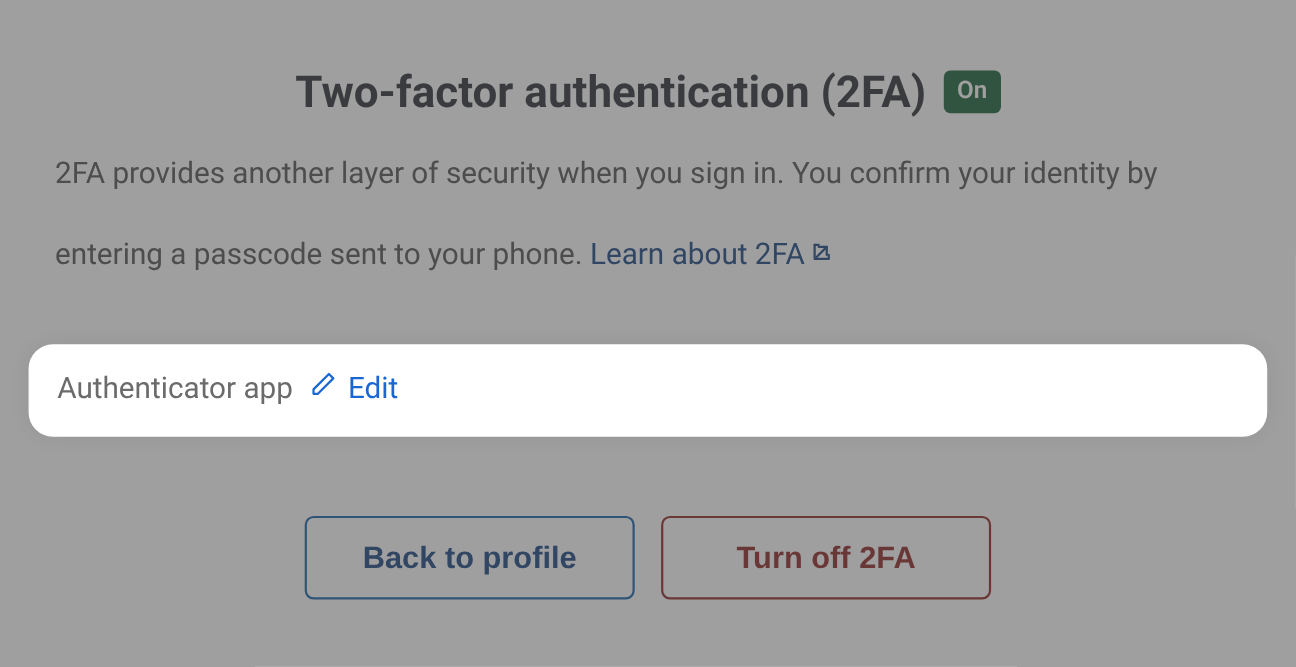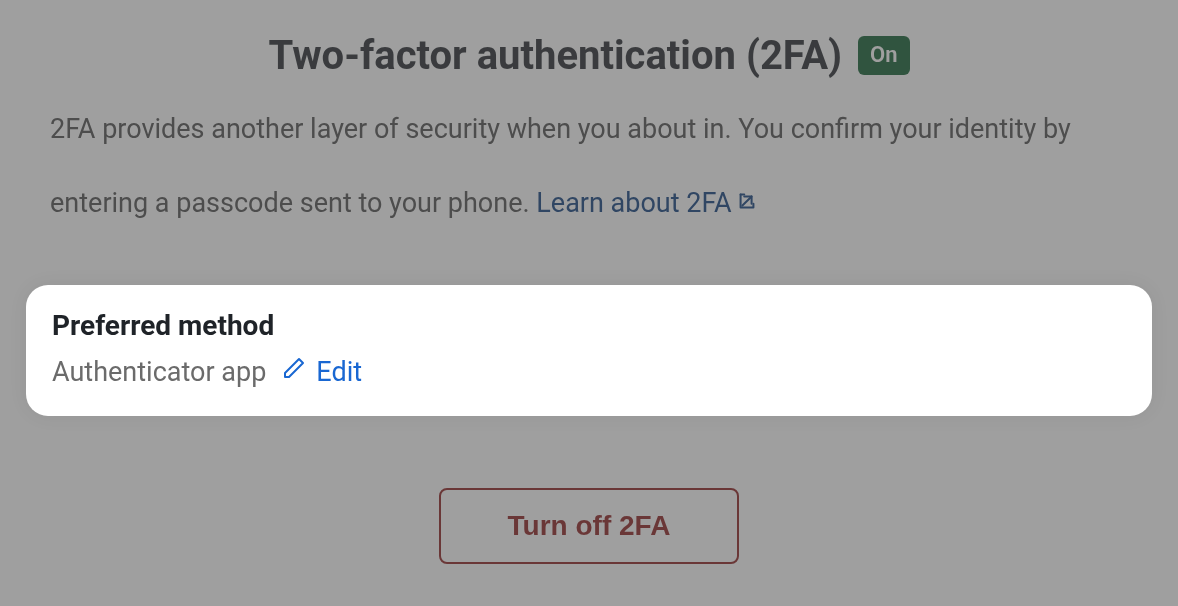--- a/index.html
+++ b/index.html
@@ -23,21 +23,21 @@
       left: 0;
       right: 0;
       bottom: 0;
       background: rgba(80, 80, 80, 0.55);
       z-index: 5;
       pointer-events: none;
     }
     
     .content {
       position: relative;
-      padding: 32px 50px 40px 50px;
+      padding: 60px 50px 40px 50px;
     }
     
     .header-row {
       display: flex;
       align-items: center;
       justify-content: center;
       gap: 16px;
       margin-bottom: 30px;
     }
     
@@ -155,48 +155,48 @@
 <body>
 
 <div class="content">
 
   <div class="header-row">
     <h1 class="page-title">Two-factor authentication (2FA)</h1>
     <span class="status-badge">On</span>
   </div>
 
   <p class="description">
-    <span>2FA provides another layer of security when you about in. You confirm your identity by entering a passcode sent to your phone. </span>
+    <span>2FA provides another layer of security when you sign in. You confirm your identity by entering a passcode sent to your phone. </span>
     <a href="#" class="learn-link">
       <span>Learn about 2FA</span>
       <span class="ext-icon">
         <svg width="22" height="22" viewBox="0 0 24 24" fill="none" stroke="currentColor" stroke-width="2.2" stroke-linecap="round" stroke-linejoin="round">
           <path d="M7 17L17 7"></path>
           <path d="M9 7h8v8"></path>
           <path d="M5 5h4"></path>
           <path d="M5 5v14h14v-4"></path>
         </svg>
       </span>
     </a>
   </p>
 
   <div class="highlight-card">
-    <div class="card-heading">Preferred method</div>
     <div class="method-row">
       <span class="method-value">Authenticator app</span>
       <span class="edit-group">
         <span class="pencil-icon">
           <svg width="24" height="24" viewBox="0 0 24 24" fill="none" stroke="currentColor" stroke-width="2" stroke-linecap="round" stroke-linejoin="round">
             <path d="M17 3l4 4L7 21H3v-4L17 3z"></path>
           </svg>
         </span>
         <span class="edit-link">Edit</span>
       </span>
     </div>
   </div>
 
   <div class="button-row">
+    <button class="btn btn-secondary">Back to profile</button>
     <button class="btn btn-danger">Turn off 2FA</button>
   </div>
 
 </div>
 
 <div class="dim-overlay"></div>
 
 </body></html>

